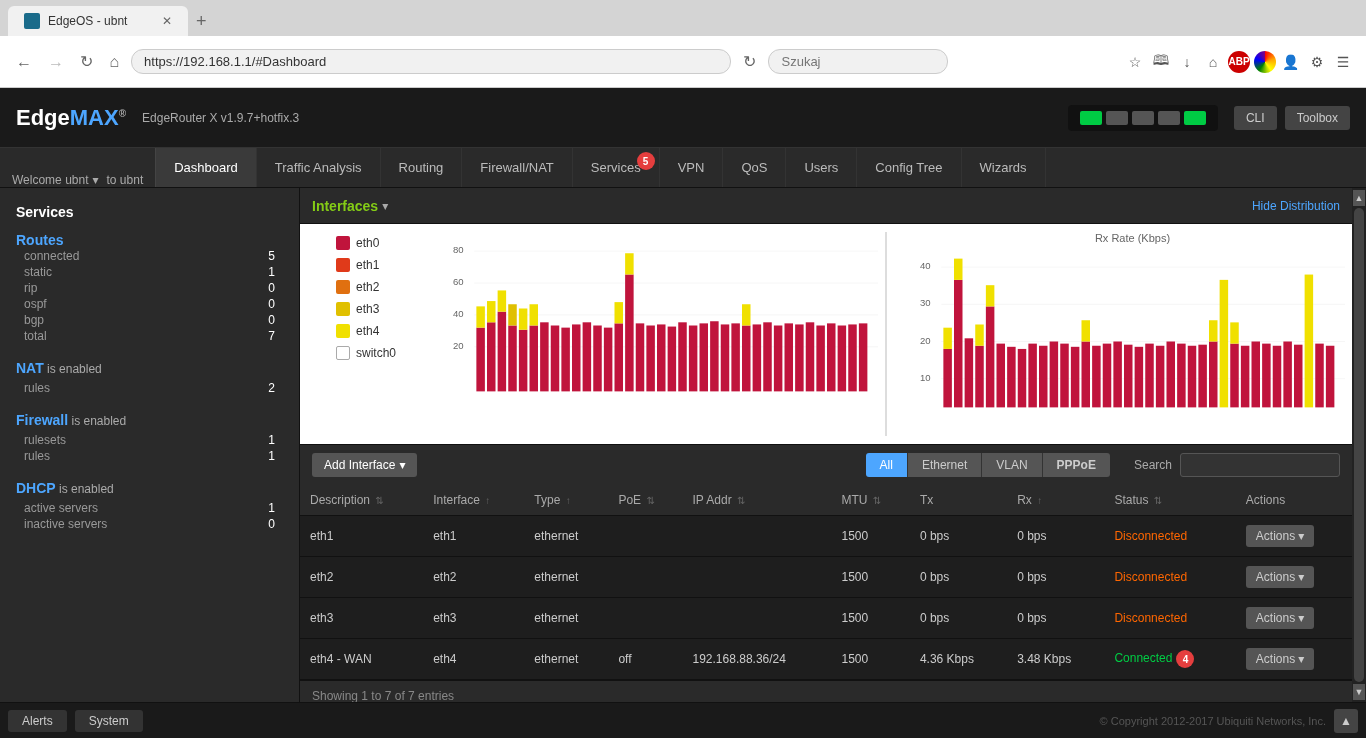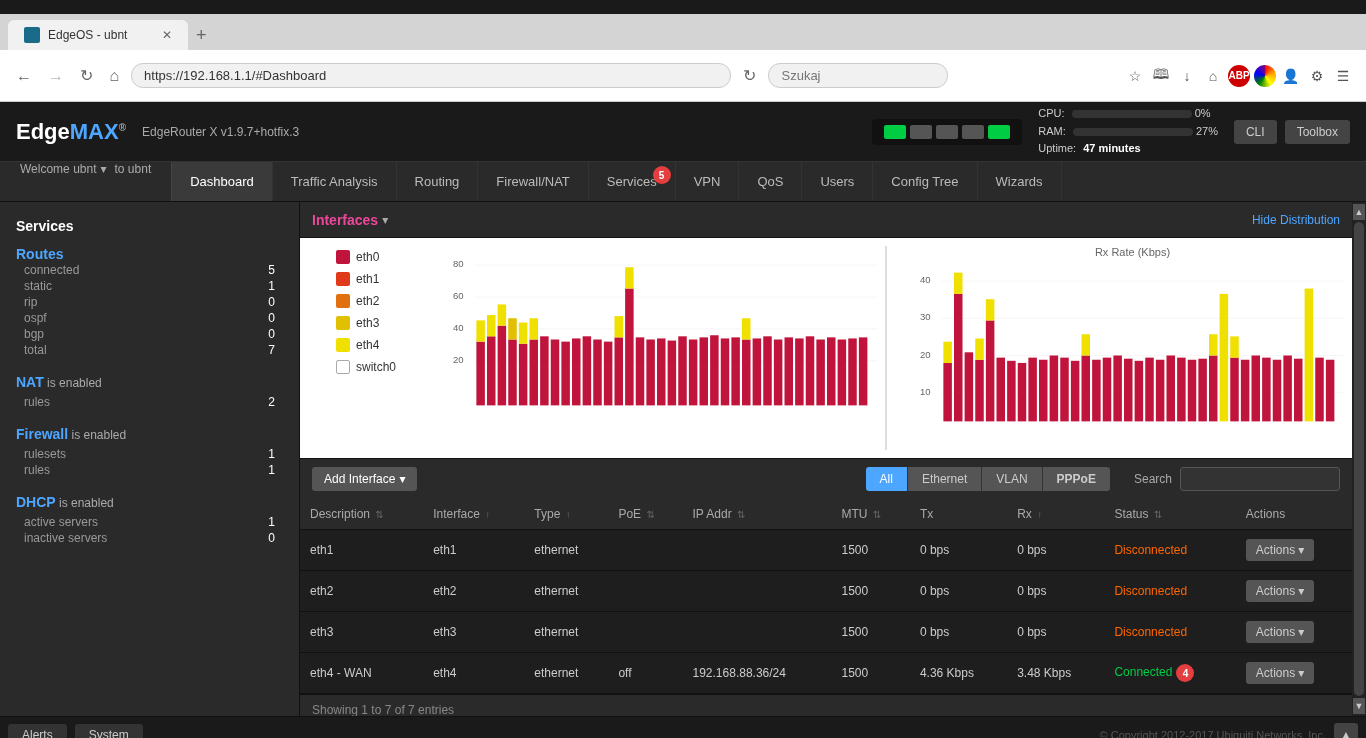--- a/index.html
+++ b/index.html
@@ -1,20 +1,20 @@
 <!DOCTYPE html>
 <html><head>
   <meta charset="utf-8">
   <style>
     * { box-sizing: border-box; margin: 0; padding: 0; }
     body { font-family: Arial, sans-serif; font-size: 12px; background: #1a1a1a; color: #ccc; overflow: hidden; width: 1366px; height: 738px; }
 
     
     .browser-chrome { background: #e8e8e8; height: 88px; }
-    .browser-tab-bar { background: #d4d4d4; height: 36px; display: flex; align-items: flex-end; padding: 0 8px; margin-top: 14px; }
+    .browser-tab-bar { background: #d4d4d4; height: 36px; display: flex; align-items: flex-end; padding: 0 8px; }
     .browser-tab { background: #f1f1f1; border-radius: 6px 6px 0 0; padding: 6px 16px; font-size: 12px; color: #333; display: flex; align-items: center; gap: 8px; height: 30px; min-width: 180px; }
     .browser-tab .favicon { width: 16px; height: 16px; background: #1a6b8a; border-radius: 2px; display:inline-block; }
     .browser-tab .tab-close { margin-left: auto; cursor: pointer; color: #666; }
     .browser-tab-new { background: none; border: none; font-size: 18px; color: #666; cursor: pointer; padding: 0 8px; margin-bottom: 4px; }
     .browser-addr-bar { background: #fff; height: 52px; display: flex; align-items: center; padding: 0 12px; gap: 8px; border-bottom: 1px solid #ccc; }
     .nav-btn { background: none; border: none; cursor: pointer; color: #666; font-size: 16px; padding: 4px; }
     .nav-btn:disabled { color: #bbb; }
     .addr-input { flex: 1; max-width: 600px; background: #f1f1f1; border: 1px solid #ccc; border-radius: 12px; padding: 4px 12px; font-size: 13px; color: #333; }
     .search-input { width: 180px; background: #f1f1f1; border: 1px solid #ccc; border-radius: 12px; padding: 4px 12px; font-size: 13px; color: #333; }
     .browser-icons { display: flex; align-items: center; gap: 4px; margin-left: auto; }
@@ -31,21 +31,21 @@
     .port.active { background: #00cc44; }
     .port.inactive { background: #555; }
     .system-info { color: #ccc; font-size: 11px; line-height: 1.6; margin-right: 16px; }
     .system-bar { width: 120px; height: 8px; background: #333; border-radius: 4px; display: inline-block; vertical-align: middle; margin-left: 4px; }
     .system-bar-fill { height: 100%; border-radius: 4px; background: #00aaff; }
     .topbar-btns { display: flex; gap: 8px; }
     .topbar-btn { background: #444; border: none; color: #ccc; padding: 5px 12px; border-radius: 3px; cursor: pointer; font-size: 12px; }
 
     
     .navbar { background: #2a2a2a; height: 40px; display: flex; align-items: stretch; padding: 0; border-bottom: 1px solid #111; position: relative; }
-    .nav-welcome { display: flex; align-items: flex-start; padding: 0 20px; color: #aaa; font-size: 12px; border-right: 1px solid #444; gap: 4px; }
+    .nav-welcome { display: flex; align-items: flex-end; padding: 0 12px; color: #aaa; font-size: 12px; border-right: 1px solid #444; gap: 4px; }
     .nav-tabs { display: flex; align-items: stretch; flex: 1; }
     .nav-tab { padding: 0 18px; display: flex; align-items: center; color: #bbb; cursor: pointer; font-size: 13px; border-right: 1px solid #333; position: relative; }
     .nav-tab.active { background: #3a3a3a; color: #fff; }
     .nav-badge { background: #e53e3e; color: #fff; border-radius: 50%; width: 18px; height: 18px; display: flex; align-items: center; justify-content: center; font-size: 10px; font-weight: bold; position: absolute; top: 4px; right: 4px; }
 
     
     .main { display: flex; flex: 1; overflow: hidden; }
 
     
     .sidebar { width: 300px; background: #2a2a2a; border-right: 1px solid #111; padding: 16px; overflow-y: auto; }
@@ -54,21 +54,21 @@
     .sidebar-row { display: flex; justify-content: space-between; padding: 1px 8px; color: #ccc; font-size: 12px; }
     .sidebar-row span:first-child { color: #999; }
     .sidebar-row span:last-child { color: #fff; }
     .sidebar-status { color: #aaa; font-size: 12px; margin-bottom: 4px; }
     .sidebar-status a { color: #4da6ff; text-decoration: none; }
 
     
     .content { flex: 1; display: flex; flex-direction: column; overflow: hidden; background: #1e1e1e; }
     .content-header { background: #2a2a2a; height: 36px; display: flex; align-items: center; padding: 0 12px; border-bottom: 1px solid #111; justify-content: space-between; }
     .content-header-left { display: flex; align-items: center; gap: 4px; }
-    .content-header-title { color: #ec4899; font-size: 14px; font-weight: bold; }
+    .content-header-title { color: #84cc16; font-size: 14px; font-weight: bold; }
     .content-header-arrow { color: #aaa; font-size: 12px; cursor: pointer; }
     .hide-dist-btn { color: #4da6ff; font-size: 12px; cursor: pointer; background: none; border: none; }
 
     
     .chart-area { display: flex; background: #fff; color: #333; height: 220px; }
     .chart-legend { padding: 12px; min-width: 120px; }
     .legend-item { display: flex; align-items: center; gap: 6px; margin-bottom: 8px; font-size: 12px; margin-left: 24px; }
     .legend-color { width: 14px; height: 14px; border-radius: 2px; }
     .chart-container { flex: 1; position: relative; padding: 8px 4px 4px 30px; }
     .chart-title { font-size: 11px; color: #666; text-align: center; margin-bottom: 4px; }
@@ -146,36 +146,20 @@
     <div>
       <span style="color:#fff;font-size:22px;font-weight:bold;">Edge<span style="color:#4da6ff;">MAX</span><sup style="font-size:10px;color:#aaa;">®</sup></span>
     </div>
     <div class="router-name" style="margin-left:16px;">EdgeRouter X v1.9.7+hotfix.3</div>
     <div class="port-indicators">
       <div class="port active"></div>
       <div class="port inactive"></div>
       <div class="port inactive"></div>
       <div class="port inactive"></div>
       <div class="port active"></div>
-    </div>
-    <div class="system-info">
-      <div>
-        <span>CPU:</span>
-        <span class="system-bar"><span class="system-bar-fill" style="width:0%;"></span></span>
-        <span>0%</span>
-      </div>
-      <div>
-        <span>RAM:</span>
-        <span class="system-bar"><span class="system-bar-fill" style="width:27%;"></span></span>
-        <span>27%</span>
-      </div>
-      <div>
-        <span>Uptime:</span>
-        <span style="color:#fff;font-weight:bold;margin-left:4px;">47 minutes</span>
-      </div>
     </div>
     <div class="topbar-btns">
       <button class="topbar-btn">CLI</button>
       <button class="topbar-btn" style="display:flex;align-items:center;gap:4px;">Toolbox</button>
     </div>
   </div>
 
   <div class="navbar">
     <div class="nav-welcome">
       <span>Welcome ubnt</span>

